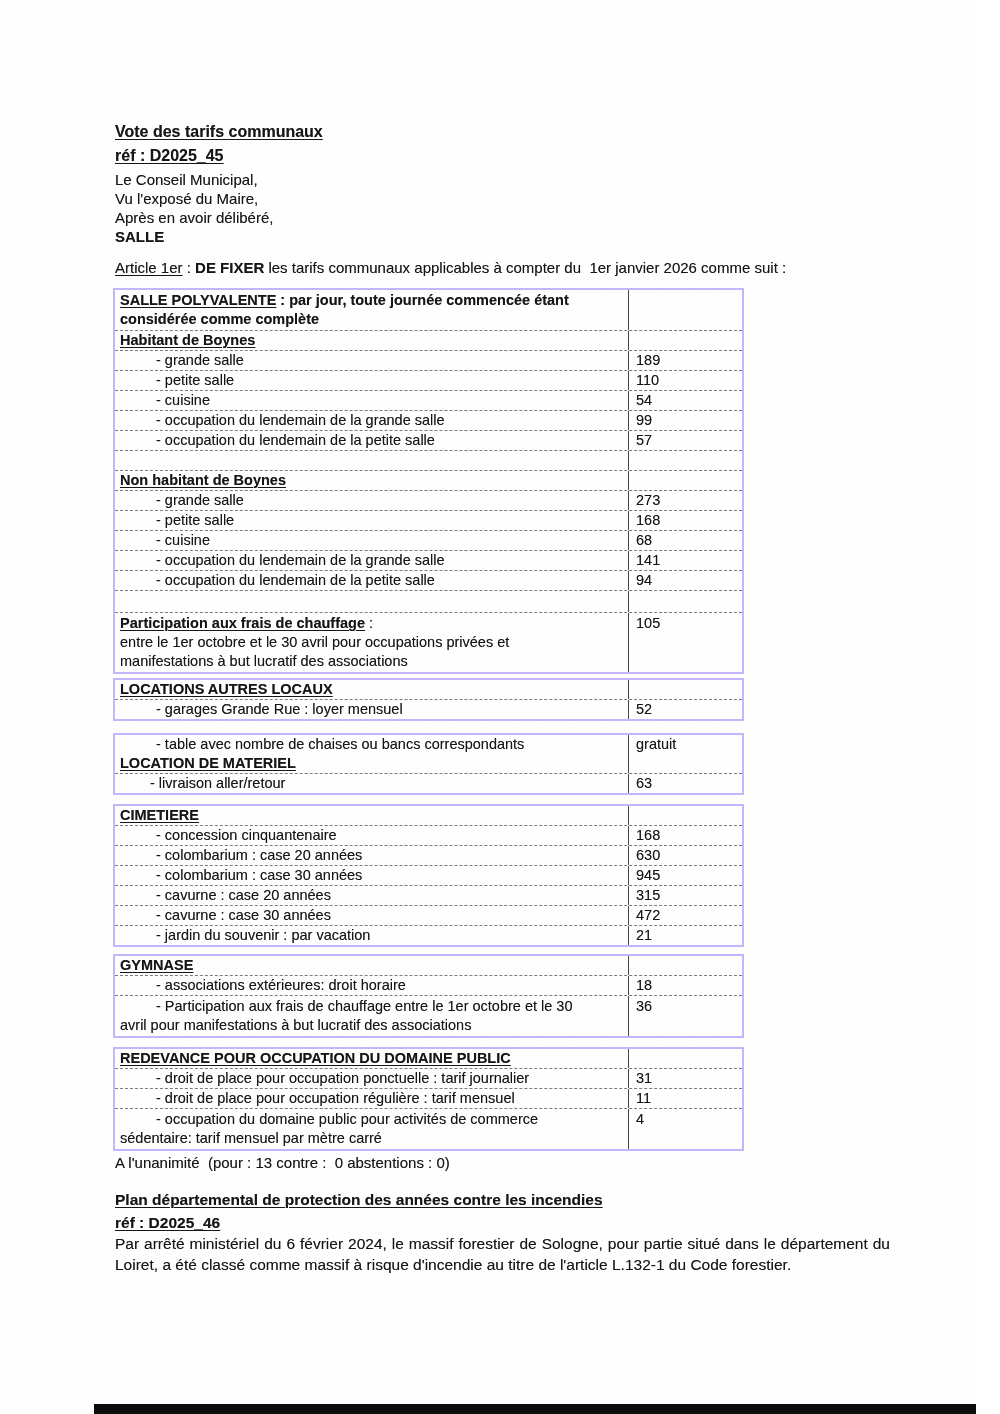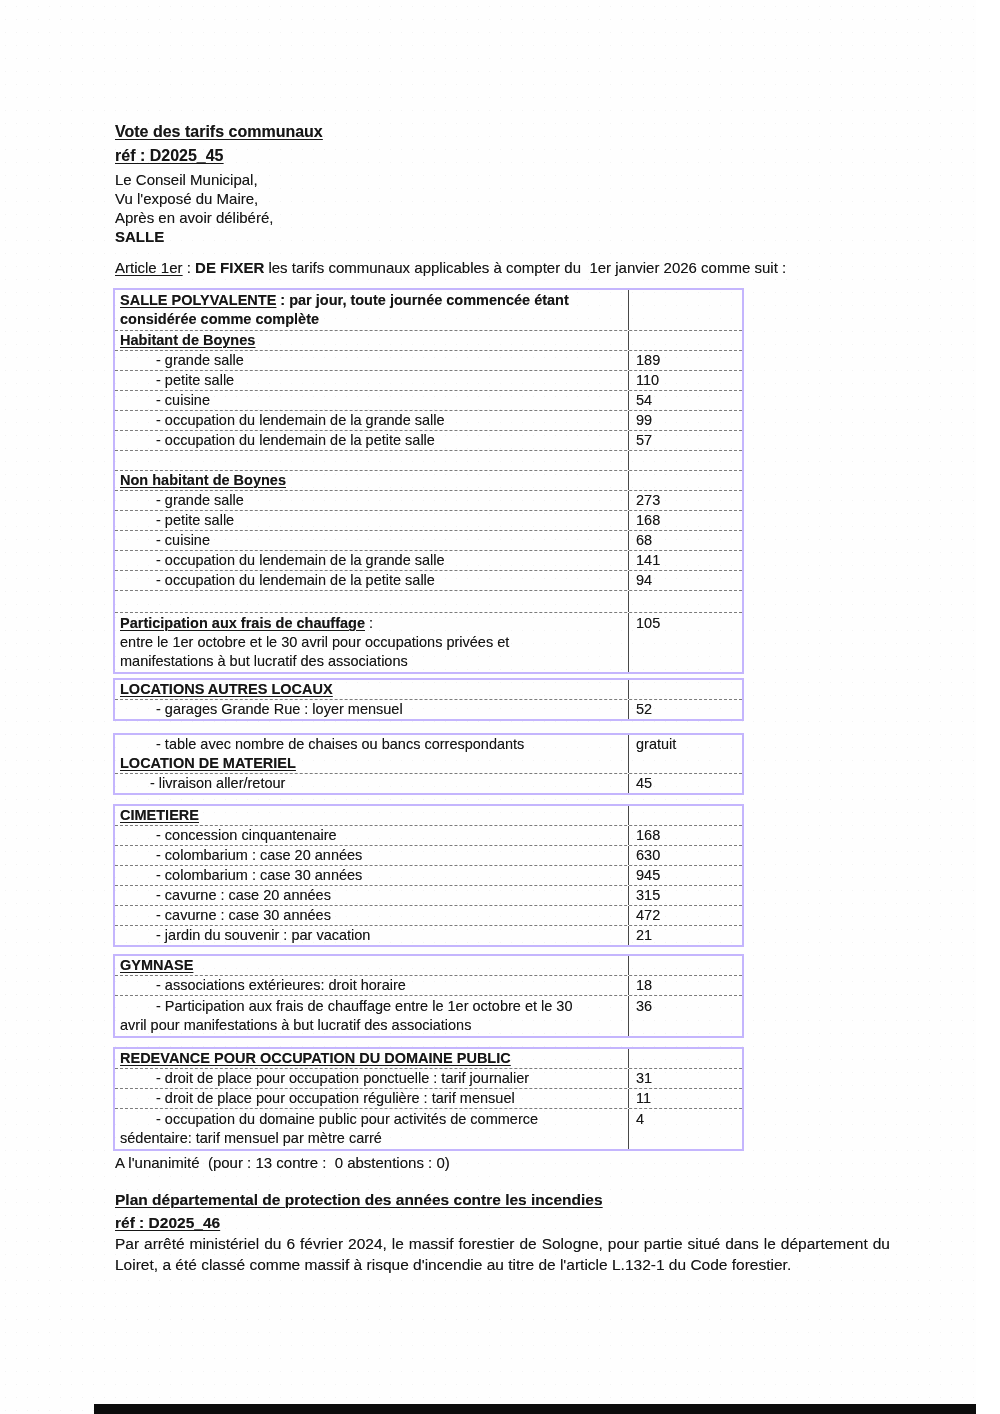--- a/index.html
+++ b/index.html
@@ -151,21 +151,21 @@
     <div class="tr" style="border-bottom:none;">
       <div class="lbl ind">- table avec nombre de chaises ou bancs correspondants</div>
       <div class="val">gratuit</div>
     </div>
     <div class="tr">
       <div class="lbl b"><span class="u">LOCATION DE MATERIEL</span></div>
       <div class="val"></div>
     </div>
     <div class="tr">
       <div class="lbl" style="text-indent:30px;">- livraison aller/retour</div>
-      <div class="val">45</div>
+      <div class="val">63</div>
     </div>
   </div>
 
   <div class="tbl" style="top:804px;">
     <div class="tr">
       <div class="lbl b"><span class="u">CIMETIERE</span></div>
       <div class="val"></div>
     </div>
     <div class="tr">
       <div class="lbl ind">- concession cinquantenaire</div>

